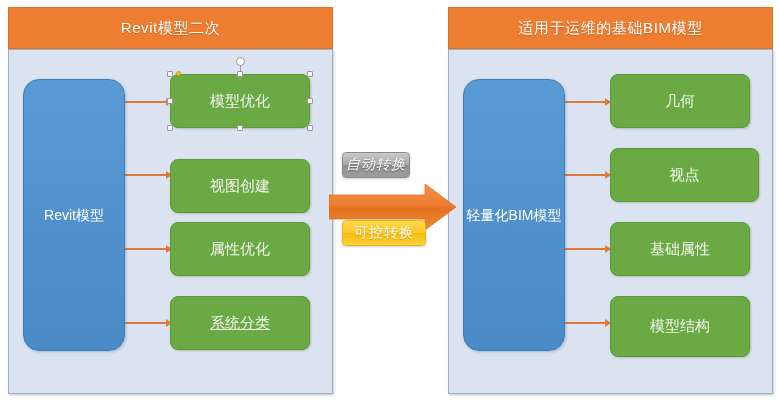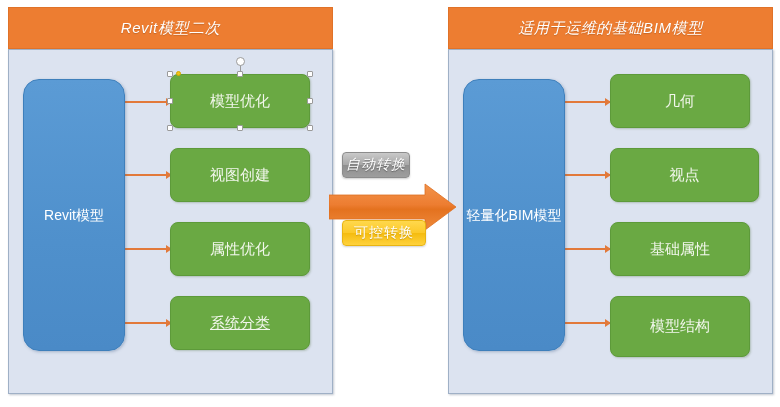--- a/index.html
+++ b/index.html
@@ -21,21 +21,20 @@
   }
   .panel-header{
     position:absolute;left:0;right:0;top:0;height:42px;
     background:#ed7d31;
     border:1px solid #e07228;
     box-sizing:border-box;
     display:flex;align-items:center;justify-content:center;
     color:#ffffff;font-size:15px;letter-spacing:.6px;
     text-shadow:0 1px 1px rgba(0,0,0,.18);
     z-index:3;
-    font-style:italic;
   }
 
   
   .bluebox{
     position:absolute;box-sizing:border-box;
     background:linear-gradient(to bottom,#5b9bd5 0%,#4f90cc 60%,#4a8ac7 100%);
     border:1px solid #3e7fbb;
     border-radius:16px;
     box-shadow:1px 1px 3px rgba(60,90,130,.35);
     display:flex;align-items:center;justify-content:center;
@@ -129,21 +128,21 @@
   <div class="conn" style="left:124px;top:248px;width:47px;"></div>
   <div class="conn" style="left:124px;top:322px;width:47px;"></div>
 
   <div class="bluebox" style="left:23px;top:79px;width:102px;height:272px;">
     <span>Revit模型</span>
   </div>
 
   <div class="greenbox" style="left:170px;top:74px;width:140px;height:54px;">
     <span>模型优化</span>
   </div>
-  <div class="greenbox" style="left:170px;top:148px;width:140px;height:54px;">
+  <div class="greenbox" style="left:170px;top:159px;width:140px;height:54px;">
     <span>视图创建</span>
   </div>
   <div class="greenbox" style="left:170px;top:222px;width:140px;height:54px;">
     <span>属性优化</span>
   </div>
   <div class="greenbox" style="left:170px;top:296px;width:140px;height:54px;text-decoration:underline;">
     <span>系统分类</span>
   </div>
 
   <div class="sel-rot-stem" style="left:240px;top:64px;height:10px;"></div>

